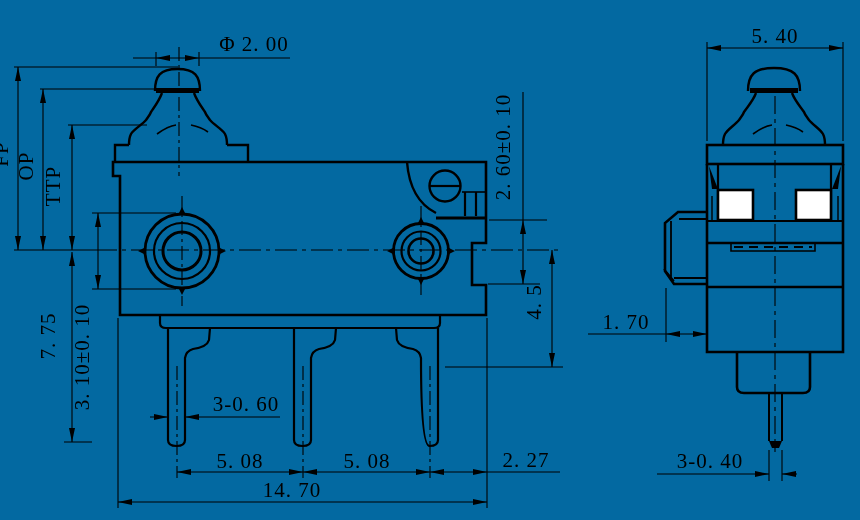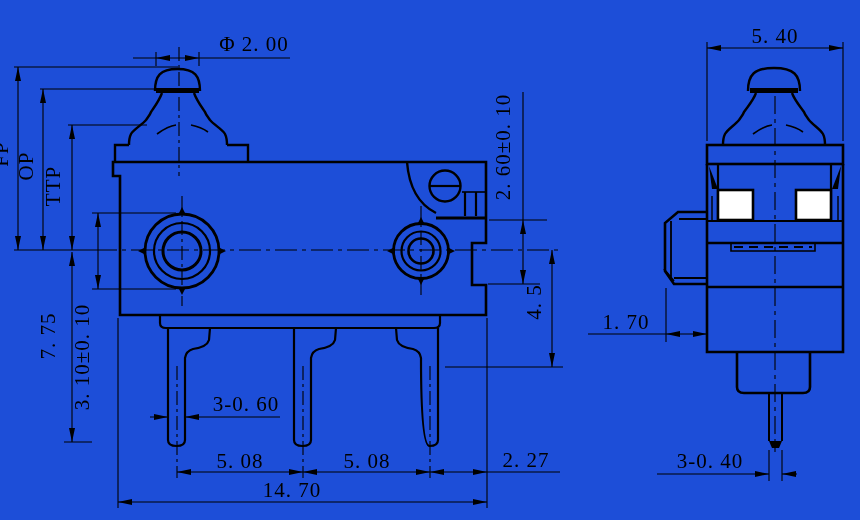--- a/index.html
+++ b/index.html
@@ -1,16 +1,16 @@
 <!DOCTYPE html>
 <html><head>
 <meta charset="utf-8">
 <style>
   html,body{margin:0;padding:0;background:#fff;}
-  #stage{position:relative;width:860px;height:520px;background:#1d4ed8;overflow:hidden;
+  #stage{position:relative;width:860px;height:520px;background:#0369a1;overflow:hidden;
          font-family:"Liberation Serif", serif;}
   svg{position:absolute;left:0;top:0;}
   text{font-family:"Liberation Serif", serif;font-size:21px;fill:#000;letter-spacing:1px;}
   .rot{font-size:21px;}
 </style>
 </head>
 <body>
 
 <div id="stage">
 <svg width="860" height="520" viewBox="0 0 860 520">

